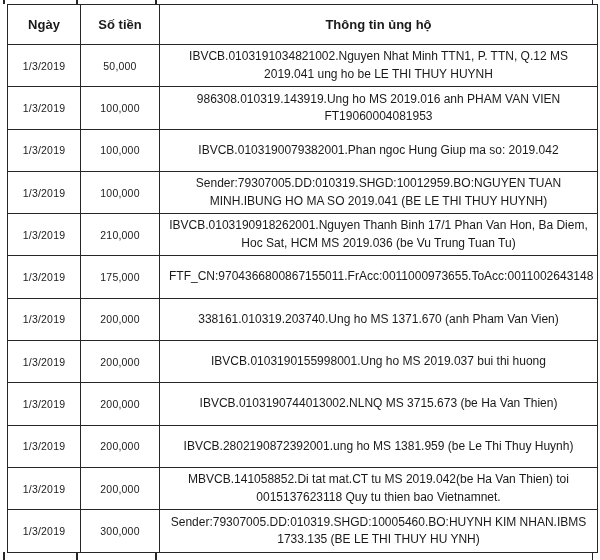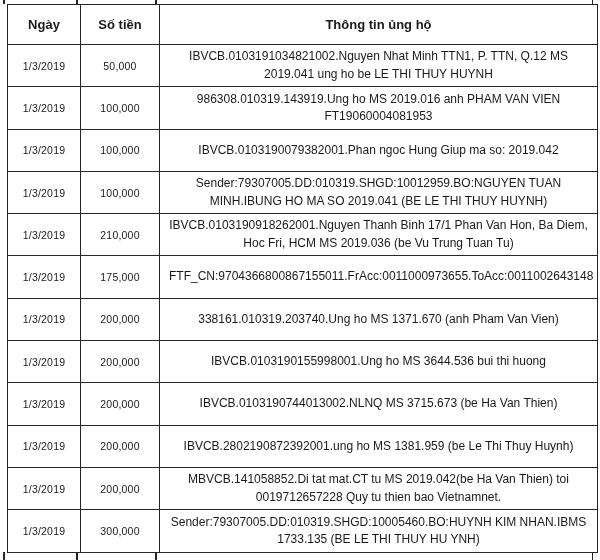--- a/index.html
+++ b/index.html
@@ -101,51 +101,51 @@
     <td class="cell-info">IBVCB.0103190079382001.Phan ngoc Hung Giup ma so: 2019.042</td>
   </tr>
         <tr>
     <td class="cell-date">1/3/2019</td>
     <td class="cell-amount">100,000</td>
     <td class="cell-info">Sender:79307005.DD:010319.SHGD:10012959.BO:NGUYEN TUAN MINH.IBUNG HO MA SO 2019.041 (BE LE THI THUY HUYNH)</td>
   </tr>
         <tr>
     <td class="cell-date">1/3/2019</td>
     <td class="cell-amount">210,000</td>
-    <td class="cell-info">IBVCB.0103190918262001.Nguyen Thanh Binh 17/1 Phan Van Hon, Ba Diem, Hoc Fri, HCM MS 2019.036 (be Vu Trung Tuan Tu)</td>
+    <td class="cell-info">IBVCB.0103190918262001.Nguyen Thanh Binh 17/1 Phan Van Hon, Ba Diem, Hoc Sat, HCM MS 2019.036 (be Vu Trung Tuan Tu)</td>
   </tr>
         <tr>
     <td class="cell-date">1/3/2019</td>
     <td class="cell-amount">175,000</td>
     <td class="cell-info">FTF_CN:9704366800867155011.FrAcc:0011000973655.ToAcc:0011002643148</td>
   </tr>
         <tr>
     <td class="cell-date">1/3/2019</td>
     <td class="cell-amount">200,000</td>
     <td class="cell-info">338161.010319.203740.Ung ho MS 1371.670 (anh Pham Van Vien)</td>
   </tr>
         <tr>
     <td class="cell-date">1/3/2019</td>
     <td class="cell-amount">200,000</td>
-    <td class="cell-info">IBVCB.0103190155998001.Ung ho MS 3644.536 bui thi huong</td>
+    <td class="cell-info">IBVCB.0103190155998001.Ung ho MS 2019.037 bui thi huong</td>
   </tr>
         <tr>
     <td class="cell-date">1/3/2019</td>
     <td class="cell-amount">200,000</td>
     <td class="cell-info">IBVCB.0103190744013002.NLNQ MS 3715.673 (be Ha Van Thien)</td>
   </tr>
         <tr>
     <td class="cell-date">1/3/2019</td>
     <td class="cell-amount">200,000</td>
     <td class="cell-info">IBVCB.2802190872392001.ung ho MS 1381.959 (be Le Thi Thuy Huynh)</td>
   </tr>
         <tr>
     <td class="cell-date">1/3/2019</td>
     <td class="cell-amount">200,000</td>
-    <td class="cell-info">MBVCB.141058852.Di tat mat.CT tu MS 2019.042(be Ha Van Thien) toi 0019712657228 Quy tu thien bao Vietnamnet.</td>
+    <td class="cell-info">MBVCB.141058852.Di tat mat.CT tu MS 2019.042(be Ha Van Thien) toi 0015137623118 Quy tu thien bao Vietnamnet.</td>
   </tr>
         <tr>
     <td class="cell-date">1/3/2019</td>
     <td class="cell-amount">300,000</td>
     <td class="cell-info">Sender:79307005.DD:010319.SHGD:10005460.BO:HUYNH KIM NHAN.IBMS 1733.135 (BE LE THI THUY HU YNH)</td>
   </tr>
       </tbody>
   </table>
 
   <div class="vline bottom vx0"></div>

